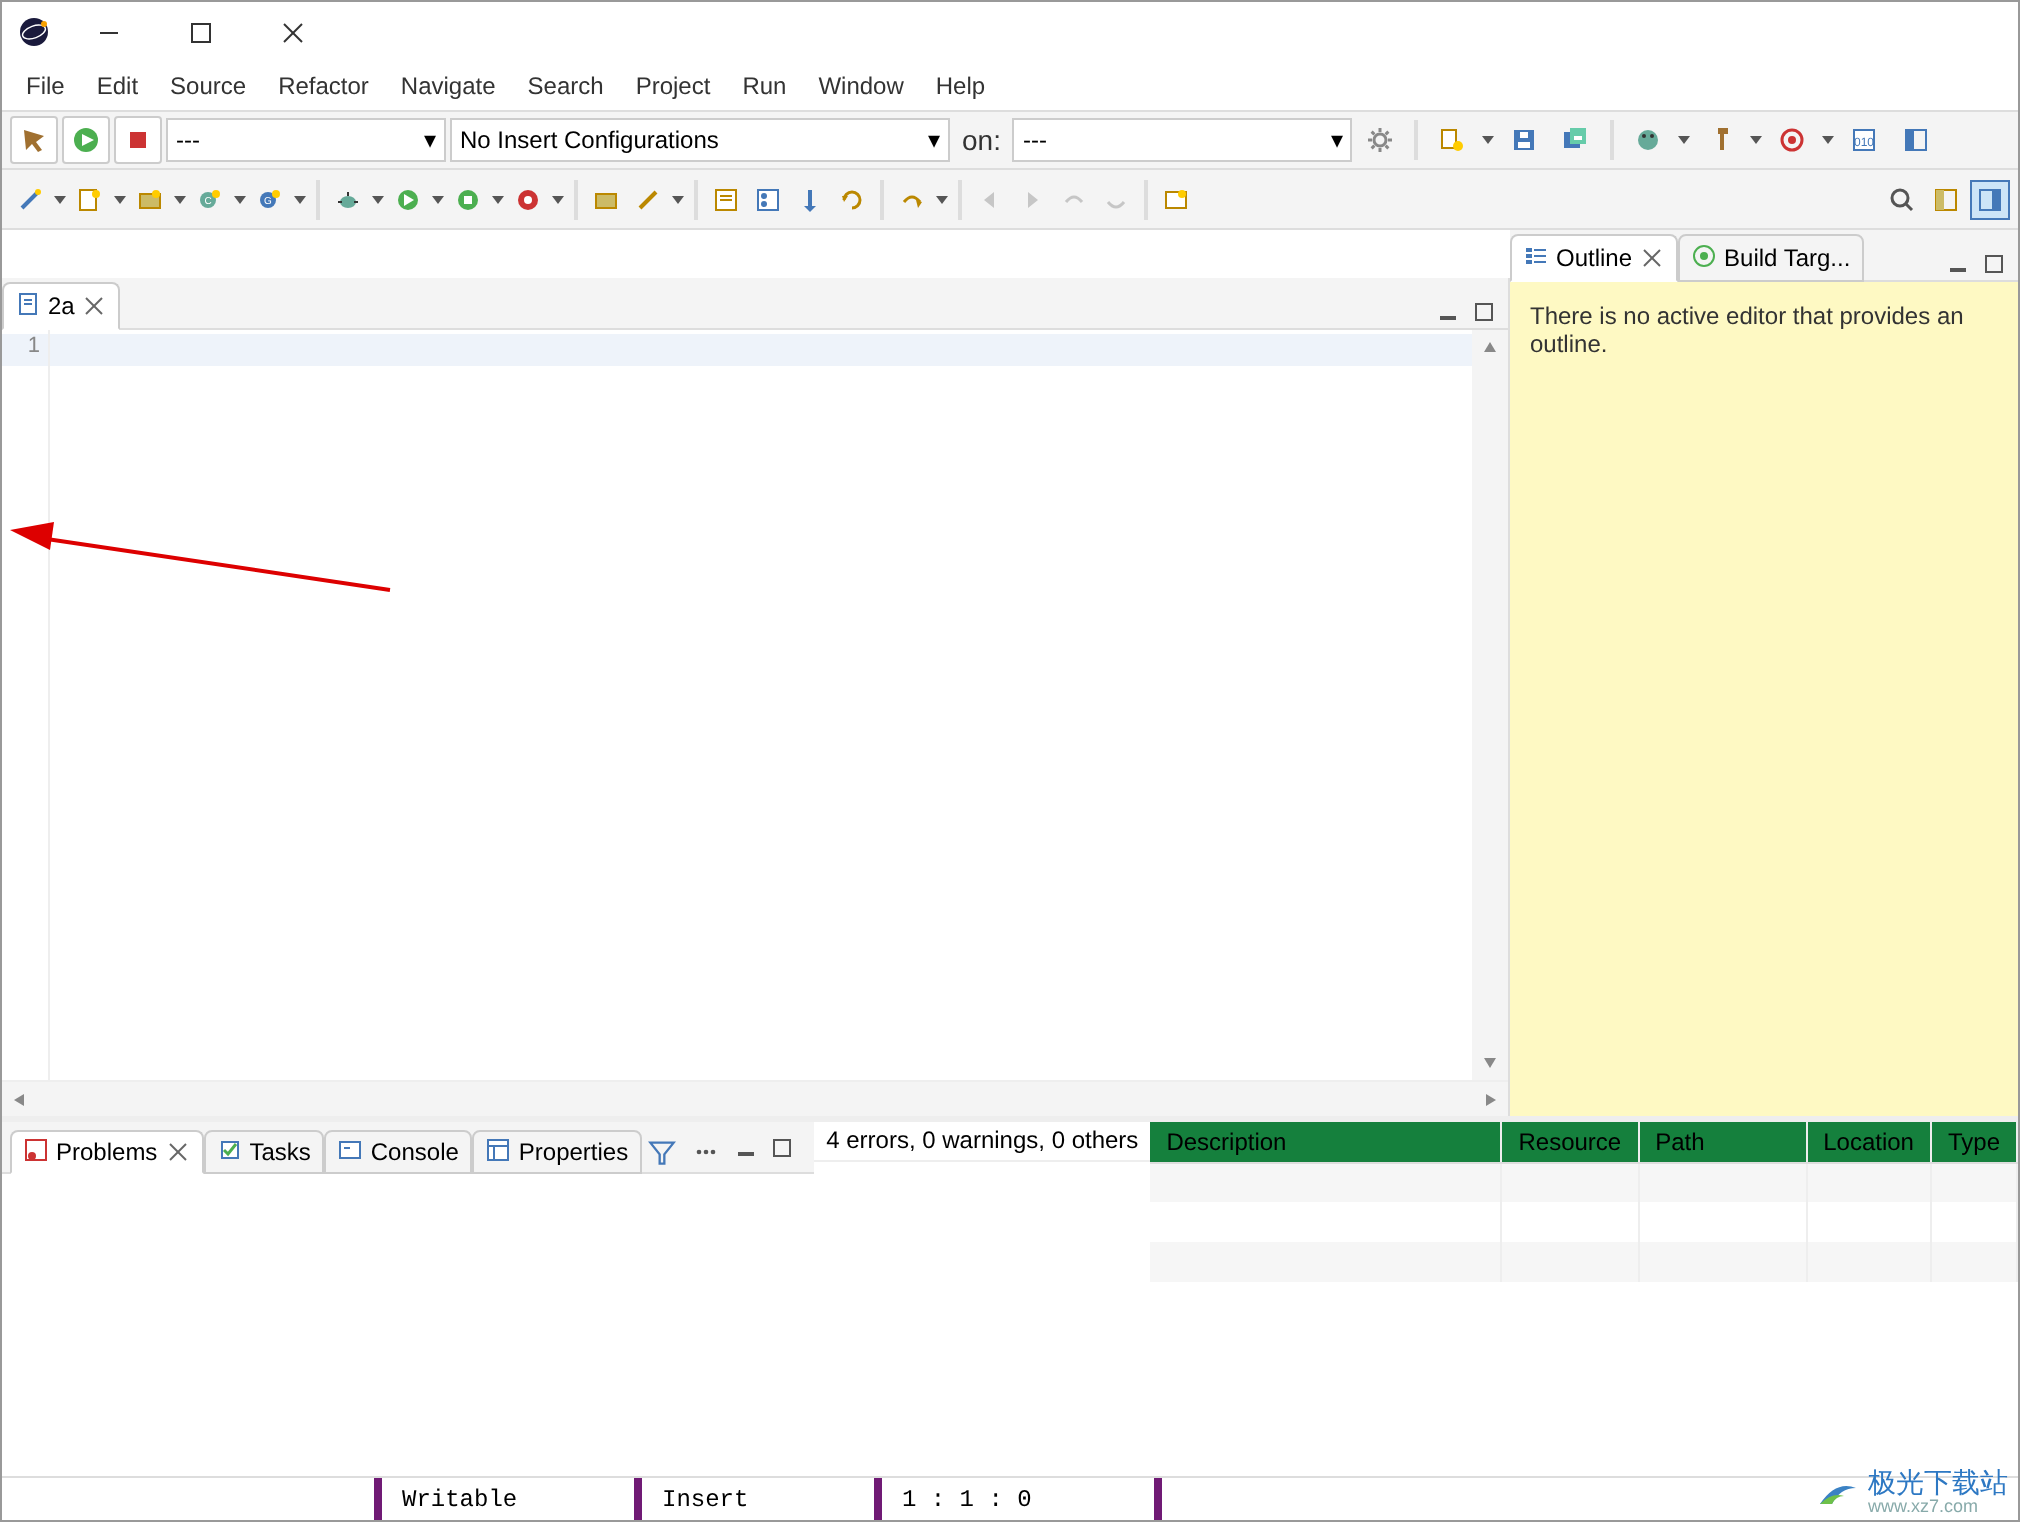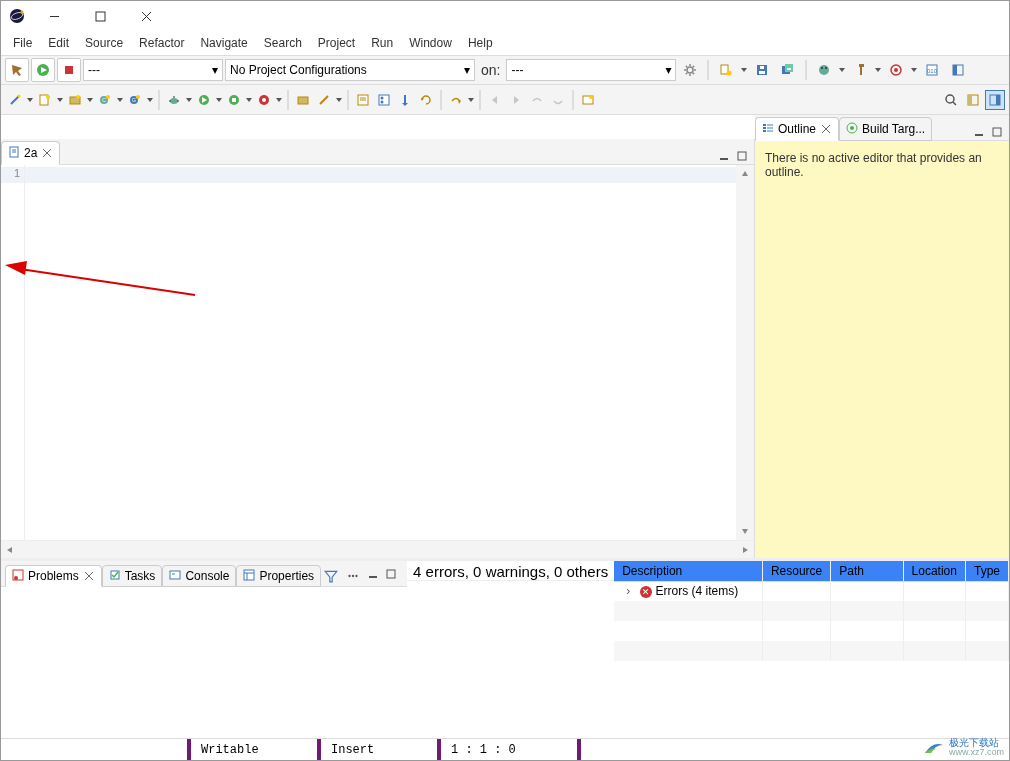--- a/index.html
+++ b/index.html
@@ -61,42 +61,42 @@
 .outline-tabs .tab { border-radius: 4px 4px 0 0; }
 .outline-tabs .tab.inactive { background: #f4f4f4; border-bottom: 1px solid #ccc; }
 .outline-body { flex: 1; background: #fef9c3; padding: 10px; font-size: 12px; color: #333; }
 
 
 .bottom-panel { height: 180px; border-top: 3px solid #eee; display: flex; flex-direction: row; }
 .bottom-tabs { height: 26px; display: flex; align-items: flex-end; background: #f4f4f4; border-bottom: 1px solid #ddd; padding: 0 4px; }
 .bottom-tabs .tab { border-radius: 4px 4px 0 0; height: 22px; }
 .bottom-tabs .tab.inactive { background: #f4f4f4; border: 1px solid #ccc; border-bottom: 1px solid #ccc; }
 .bottom-tabs .tab-actions { margin-left: auto; display: flex; gap: 2px; }
-.bottom-summary { height: 20px; font-size: 15px; padding: 2px 6px; border-bottom: 1px solid #eee; }
+.bottom-summary { height: 20px; font-size: 12px; padding: 2px 6px; border-bottom: 1px solid #eee; }
 .bottom-table { flex: 1; overflow: auto; background: #fff; font-size: 12px; }
 .bottom-table table { width: 100%; border-collapse: collapse; }
-.bottom-table th { text-align: left; font-weight: normal; padding: 2px 8px; border-right: 1px solid #eee; border-bottom: 1px solid #ddd; background: #3b82f6; height: 20px;}
+.bottom-table th { text-align: left; font-weight: normal; padding: 2px 8px; border-right: 1px solid #eee; border-bottom: 1px solid #ddd; background: #15803d; height: 20px;}
 .bottom-table td { padding: 2px 8px; border-right: 1px solid #eee; height: 20px; }
 .bottom-table tr.alt td { background: #f6f6f6; }
 .tree-toggle { display: inline-block; width: 10px; margin-left: 4px; cursor: pointer; color: #666;}
 .err-icon { display: inline-block; width: 12px; height: 12px; border-radius: 50%; background: #c33; color: #fff; text-align: center; line-height: 12px; font-size: 9px; margin-right: 4px; vertical-align: middle;}
 
 
 .statusbar { height: 22px; border-top: 1px solid #ddd; display: flex; align-items: center; font-size: 12px; }
 .statusbar .cell { padding: 0 10px; border-right: 4px solid #701a75; height: 100%; display: flex; align-items: center; font-family: Liberation Mono, monospace; }
 .statusbar .spacer { flex: 1; }
 
 
 .red-arrow { position: absolute; pointer-events: none; }
 
 
 .watermark { position: absolute; right: 6px; bottom: 2px; font-size: 11px; color: #888; display:flex; align-items:center; gap:4px;}
 .watermark .logo { width:24px; height:24px;}
 .watermark .wm-text { display:flex; flex-direction:column; line-height:1.1;}
-.watermark .wm-text .cn{ color:#2d78c3; font-size:10px;}
+.watermark .wm-text .cn{ color:#2d78c3; font-size:14px;}
 .watermark .wm-text .url{ color:#8aa; font-size:9px;}
 </style>
 </head>
 <body>
 
 <div class="titlebar">
   <span class="eclipse-icon">
     <svg viewBox="0 0 16 16">
         <circle cx="8" cy="8" r="7" fill="#1a1a3c"></circle>
         <ellipse cx="8" cy="8" rx="6" ry="3" fill="none" stroke="#fff" stroke-width="0.7" transform="rotate(-20 8 8)"></ellipse>
@@ -151,21 +151,21 @@
   <div class="tb-btn">
       <svg viewBox="0 0 14 14">
         <rect x="3" y="3" width="8" height="8" fill="#c33"></rect>
       </svg>
     </div>
   <div class="tb-combo" style="width:140px;">
       <span>---</span>
       <span class="arrow">▾</span>
     </div>
   <div class="tb-combo" style="width:250px;">
-      <span>No Project Configurations</span>
+      <span>No Insert Configurations</span>
       <span class="arrow">▾</span>
     </div>
   <span class="tb-label">on:</span>
   <div class="tb-combo" style="width:170px;">
       <span>---</span>
       <span class="arrow">▾</span>
     </div>
   <div class="tb-btn flat">
       <svg viewBox="0 0 14 14">
         <circle cx="7" cy="7" r="3" fill="none" stroke="#888" stroke-width="1.5"></circle>
@@ -645,27 +645,20 @@
       <thead>
           <tr>
         <th style="width:330px">Description</th>
         <th style="width:60px">Resource</th>
         <th style="width:150px">Path</th>
         <th style="width:60px">Location</th>
         <th>Type</th>
       </tr>
         </thead>
       <tbody>
-        <tr>
-          <td><span class="tree-toggle">›</span> <span class="err-icon">✕</span><span>Errors (4 items)</span></td>
-          <td></td>
-            <td></td>
-            <td></td>
-            <td></td>
-        </tr>
         <tr class="alt">
             <td></td>
             <td></td>
             <td></td>
             <td></td>
             <td></td>
           </tr>
         <tr>
             <td></td>
             <td></td>

